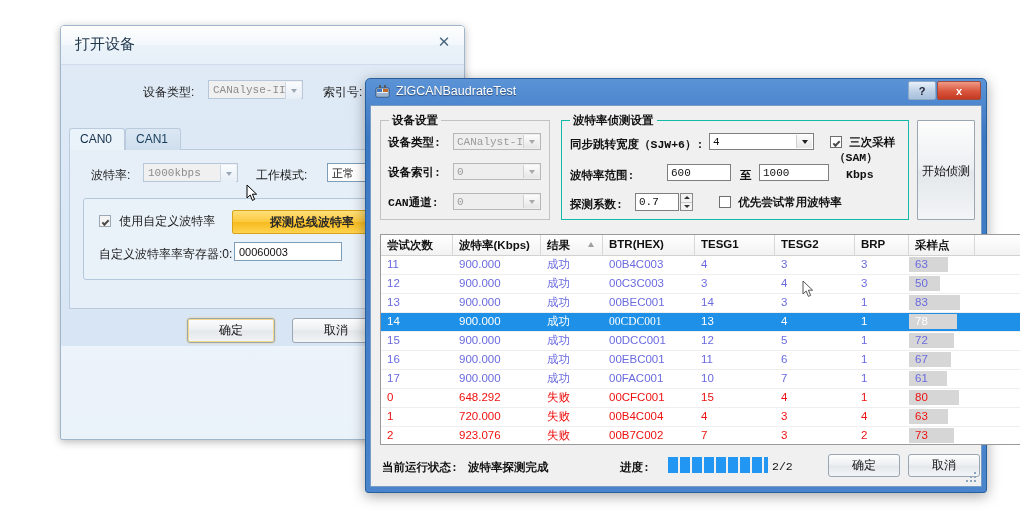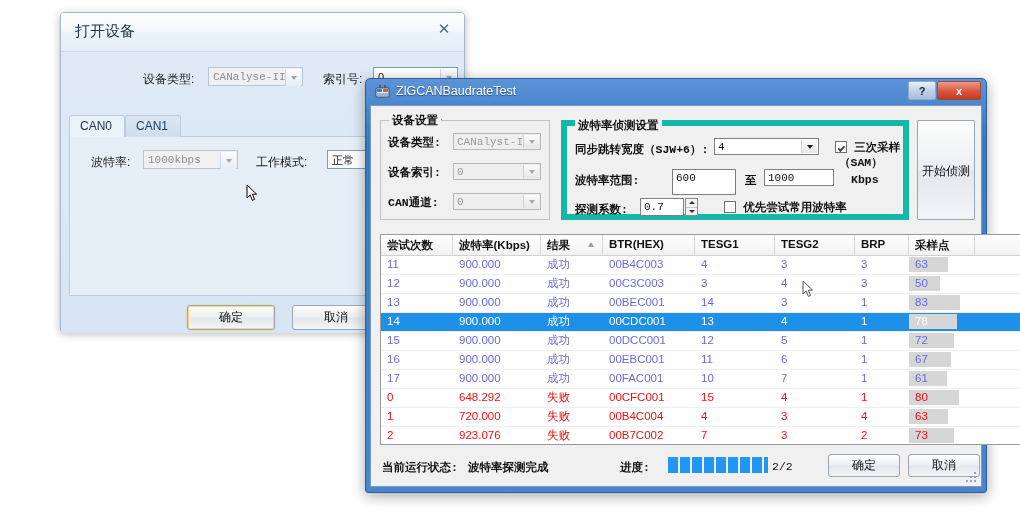--- a/index.html
+++ b/index.html
@@ -8,21 +8,21 @@
     background:#ffffff;
     font-family:"Liberation Sans","DejaVu Sans",sans-serif;
     font-size:12px;color:#000;
     position:relative;
   }
   
   .dlg{position:absolute;box-sizing:border-box;}
 
   
   #dlg-open{
-    left:60px;top:12px;width:405px;height:320px;
+    left:60px;top:25px;width:405px;height:415px;
     border:1px solid #9fb6cd;
     border-radius:4px 4px 2px 2px;
     background:linear-gradient(180deg,#f2f7fc 0%,#eaf2fa 100%);
     box-shadow:0 2px 9px rgba(0,0,0,.28);
     text-decoration:underline;
   }
   #dlg-open .titlebar{
     height:38px;position:relative;
     background:linear-gradient(180deg,#fdfefe 0%,#f3f8fc 48%,#eaf2f9 52%,#e6eff8 100%);
     border-radius:3px 3px 0 0;
@@ -133,21 +133,21 @@
   .wbtn.close{
     width:44px;border:1px solid #9b4d3f;
     background:linear-gradient(180deg,#ef9a87,#d9553c 55%,#c43a22 100%);
     color:#fff;
   }
   #dlg-test .client{
     position:absolute;left:4px;top:26px;right:4px;bottom:5px;
     background:#f0f0f0;border:1px solid #7a9cc4;box-sizing:border-box;
   }
   .gb{
-    position:absolute;border:6px solid #14b8a6;box-sizing:border-box;background:#f0f0f0;
+    position:absolute;border:1px solid #14b8a6;box-sizing:border-box;background:#f0f0f0;
   }
   .gb > .gbt{
     position:absolute;top:-8px;left:8px;background:#f0f0f0;padding:0 3px;
     font-size:11.5px;color:#111;font-weight:bold;
   }
   .lbl2{font-size:11.5px;color:#111;font-weight:bold;position:absolute;}
   .lblmono{font-family:"Liberation Mono","DejaVu Sans Mono",monospace;}
   .inp-grey{
     position:absolute;box-sizing:border-box;border:1px solid #b7b7b7;background:#eeeeee;
     color:#9a9a9a;font-size:11px;line-height:15px;padding:1px 3px;
@@ -257,20 +257,31 @@
         <span>1000kbps</span>
         <span class="combo-arrow">
             <i></i>
           </span>
       </div>
       <div class="lbl" style="position:absolute;left:186px;top:17px;">工作模式:</div>
       <div class="wh-field" style="position:absolute;left:257px;top:13px;width:125px;">
         <span>正常</span>
       </div>
 
+      <div class="groupbox-blue" style="left:13px;top:48px;width:361px;height:82px;">
+        <div style="position:absolute;left:15px;top:14px;">
+          <span class="ckbox checked"></span>
+          <span class="lbl" style="margin-left:5px;">使用自定义波特率</span>
+        </div>
+        <div class="btn-orange" style="left:148px;top:11px;width:160px;height:24px;">探测总线波特率</div>
+        <div class="lbl" style="position:absolute;left:15px;top:47px;">自定义波特率率寄存器:0:</div>
+        <div class="wh-field" style="position:absolute;left:150px;top:43px;width:108px;font-family:'Liberation Sans',sans-serif;">
+          <span>00060003</span>
+        </div>
+      </div>
     </div>
 
     <div class="btn-grey default" style="left:126px;top:253px;width:88px;height:25px;line-height:23px;">确定</div>
     <div class="btn-grey" style="left:231px;top:253px;width:88px;height:25px;line-height:23px;">取消</div>
   </div>
 </div>
 
 <div class="dlg" id="dlg-test">
   <div class="tb">
     <span class="appicon">
@@ -339,21 +350,21 @@
         <span class="arrow-box dark">
             <i></i>
           </span>
       </span>
       <span style="position:absolute;left:268px;top:14px;">
         <span class="ckbox checked white"></span>
         <span class="lbl2 lblmono" style="position:relative;left:4px;top:0;">三次采样（SAM）</span>
       </span>
 
       <span class="lbl2 lblmono" style="left:8px;top:47px;">波特率范围:</span>
-      <span class="inp-white" style="left:105px;top:43px;width:64px;height:26px;">
+      <span class="inp-white" style="left:105px;top:43px;width:64px;height:17px;">
         <span>600</span>
       </span>
       <span class="lbl2 lblmono" style="left:178px;top:47px;">至</span>
       <span class="inp-white" style="left:197px;top:43px;width:70px;height:17px;">
         <span>1000</span>
       </span>
       <span class="lbl2 lblmono" style="left:284px;top:47px;">Kbps</span>
 
       <span class="lbl2 lblmono" style="left:8px;top:76px;">探测系数:</span>
       <span class="inp-white" style="left:73px;top:72px;width:44px;height:18px;">
@@ -414,21 +425,21 @@
             <div style="width: 92px;">00BEC001</div>
             <div style="width: 80px;">14</div>
             <div style="width: 80px;">3</div>
             <div style="width: 54px;">1</div>
             <div style="width: 66px;"><span class="spbar" style="width: 51px;"></span><span class="spval">83</span></div>
           </div>
           <div class="grow ok sel">
             <div style="width: 72px;">14</div>
             <div style="width: 88px;">900.000</div>
             <div style="width: 62px;">成功</div>
-            <div style="width: 92px;">00CDC001</div>
+            <div style="width: 92px; font-family: Liberation Serif, serif;">00CDC001</div>
             <div style="width: 80px;">13</div>
             <div style="width: 80px;">4</div>
             <div style="width: 54px;">1</div>
             <div style="width: 66px;"><span class="spbar" style="width: 48px;"></span><span class="spval">78</span></div>
           </div>
           <div class="grow ok">
             <div style="width: 72px;">15</div>
             <div style="width: 88px;">900.000</div>
             <div style="width: 62px;">成功</div>
             <div style="width: 92px;">00DCC001</div>

